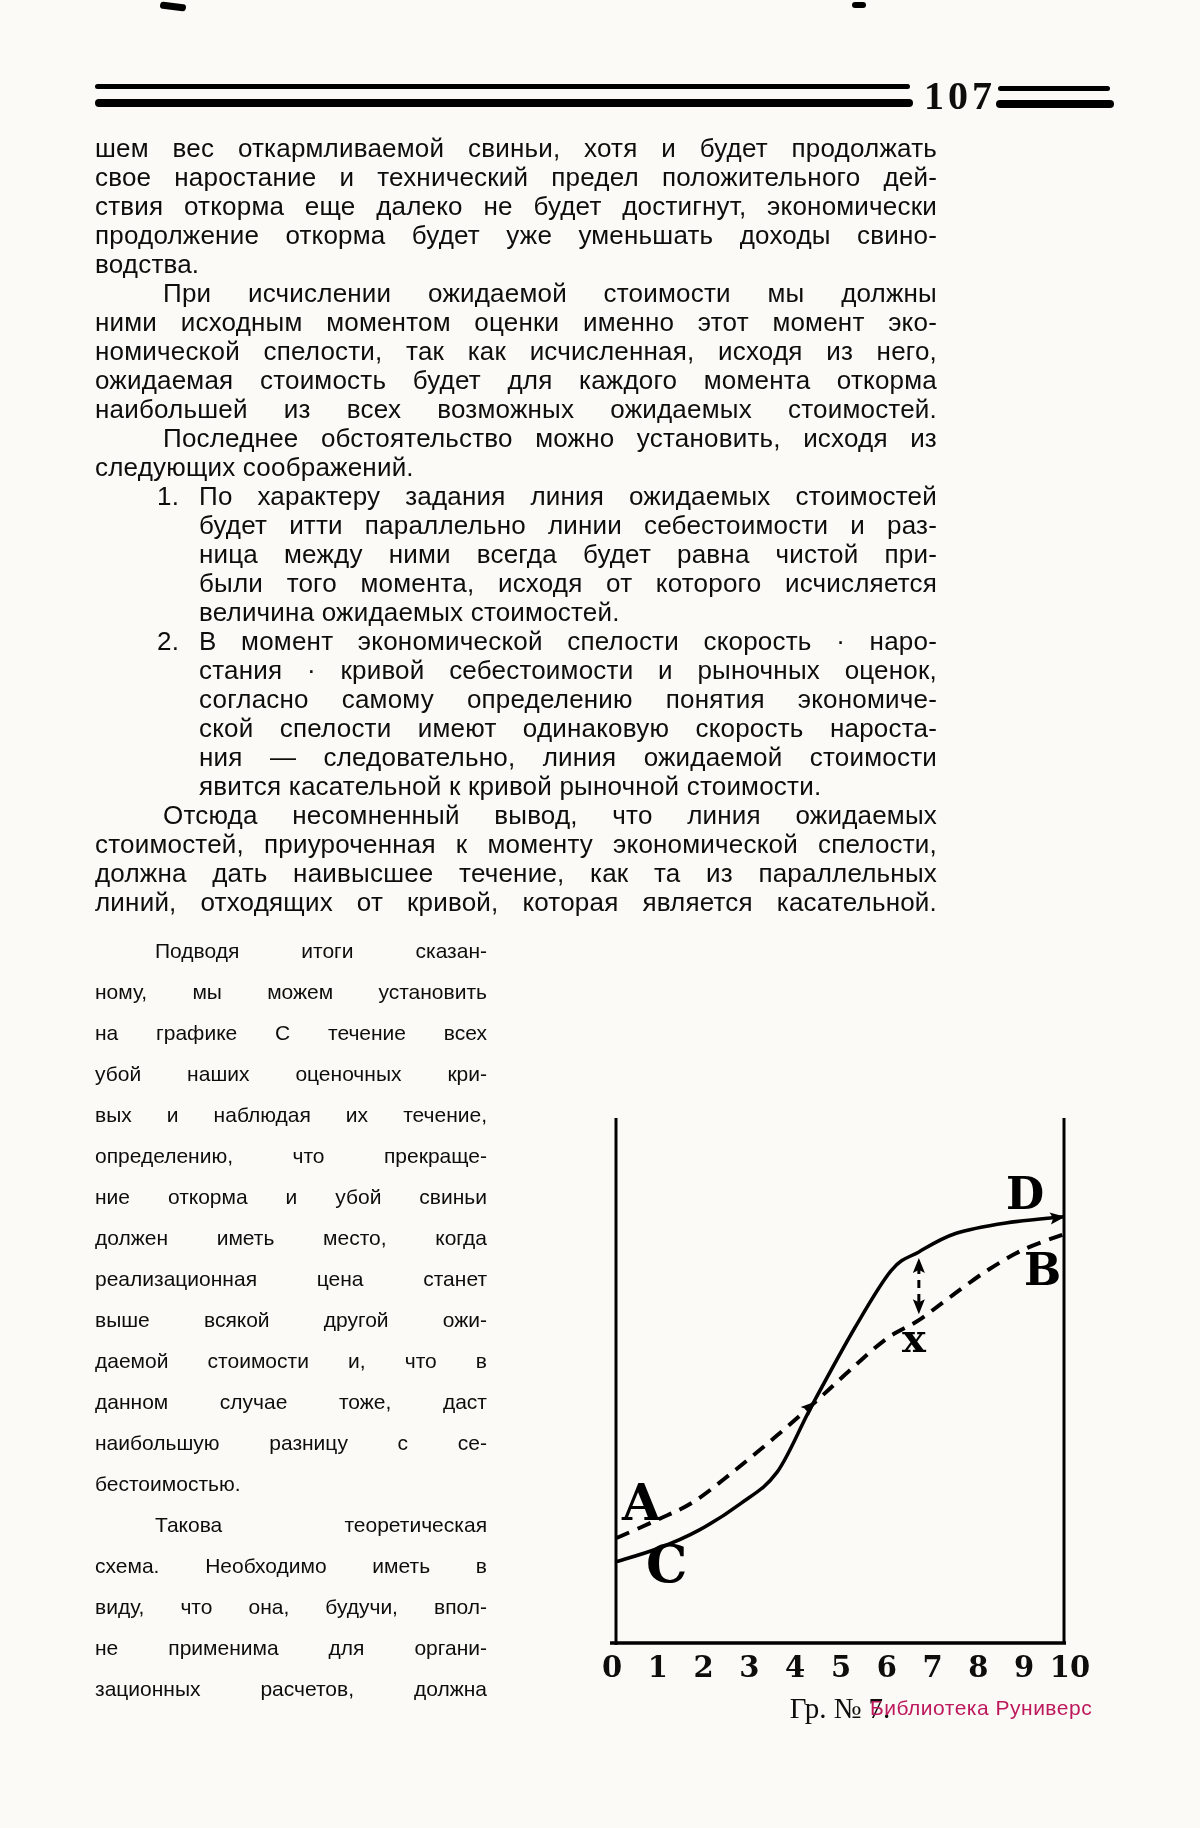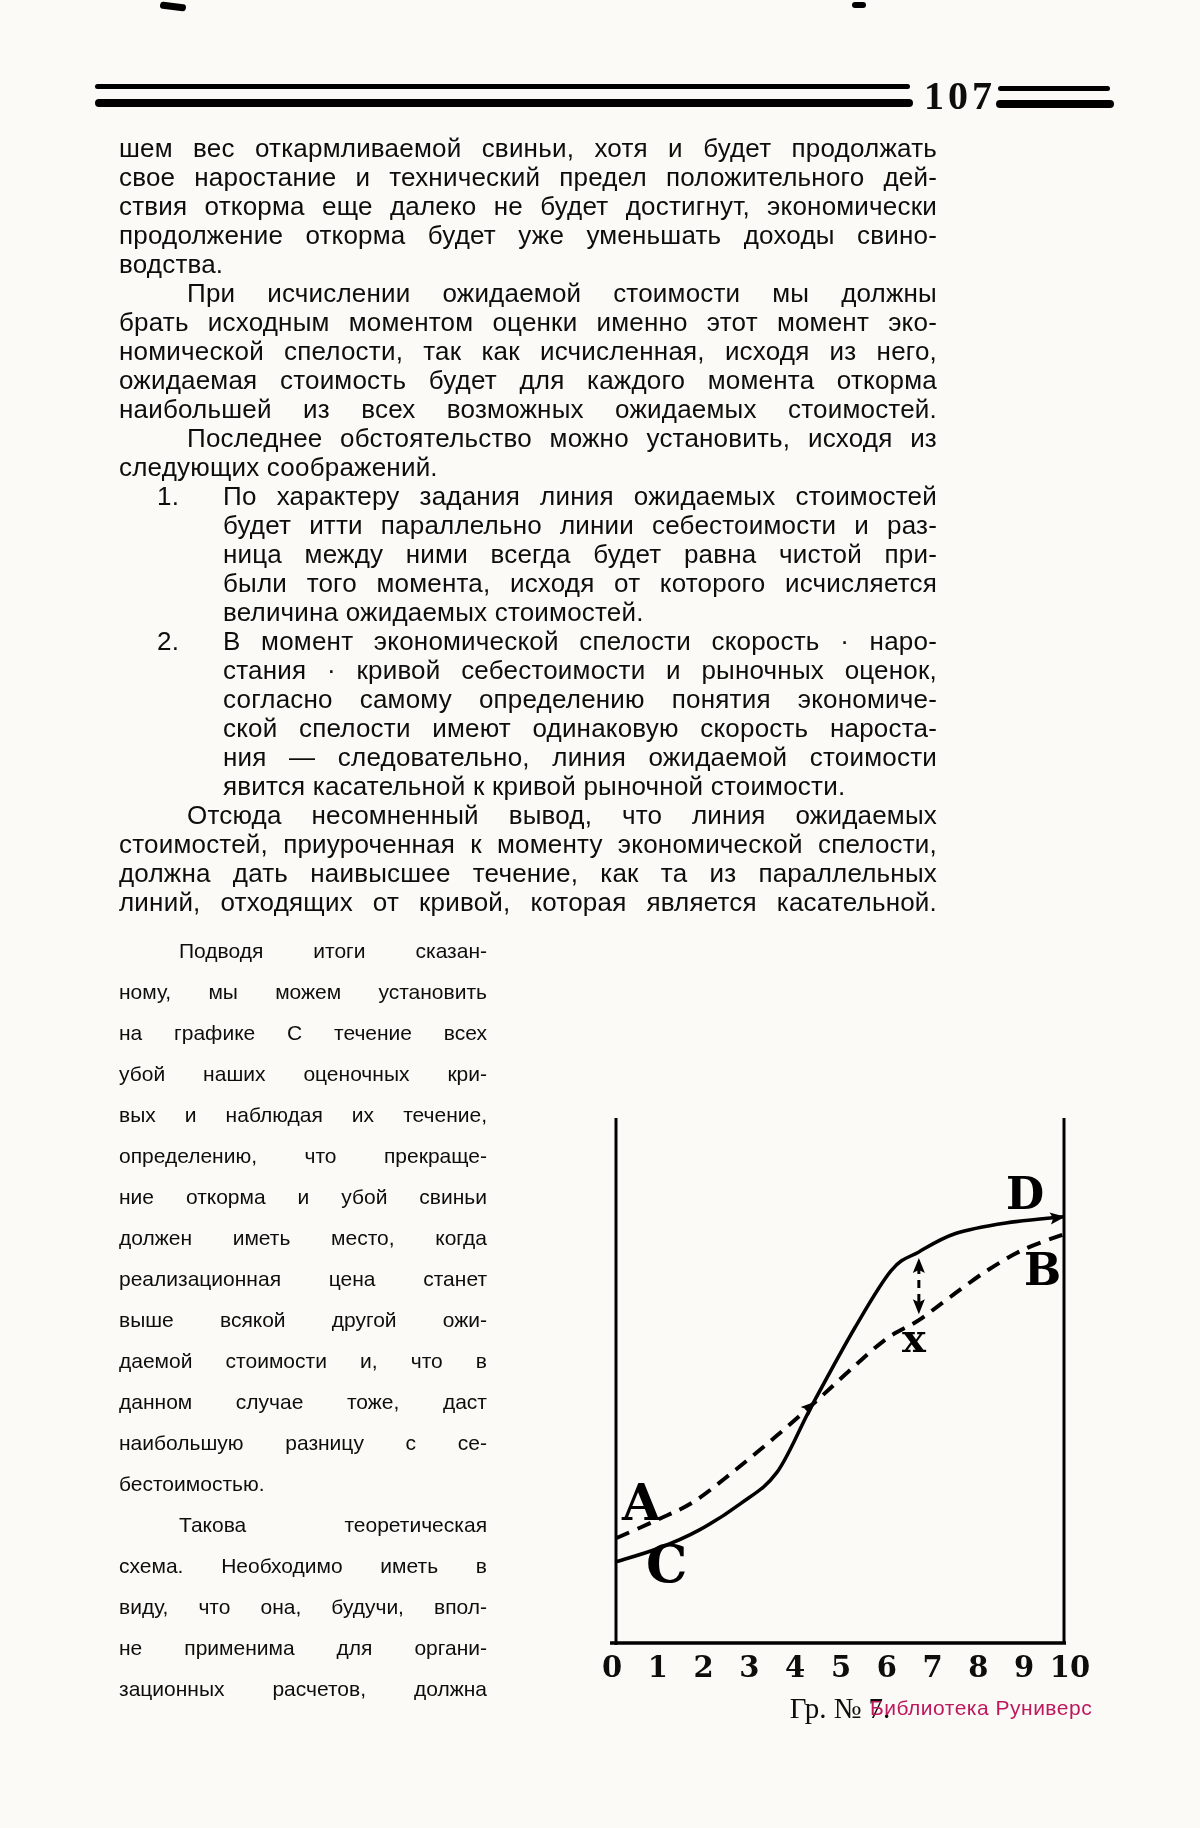--- a/index.html
+++ b/index.html
@@ -6,21 +6,21 @@
   .page{position:relative;width:1200px;height:1828px;background:#fbfaf6;overflow:hidden;
         font-family:"Liberation Sans",sans-serif;color:#0e0d0b;margin:0 auto;}
   .speck{position:absolute;background:#000;border-radius:3px;}
   
   .hr{position:absolute;background:#000;}
   .pagenum{position:absolute;left:924px;top:72px;font-family:"Liberation Serif",serif;
            font-weight:bold;font-size:40px;letter-spacing:4px;}
   
   .main{position:absolute;left:95px;top:134px;width:842px;font-size:26px;line-height:29px;
         letter-spacing:0.2px;}
-  .tline{text-align:justify;text-align-last:justify;text-justify:inter-word;height:29px;overflow:visible;margin-left:24px;}
+  .tline{text-align:justify;text-align-last:justify;text-justify:inter-word;height:29px;overflow:visible;}
   .tline.last{text-align-last:left;}
   .tline.ind{text-indent:68px;}
   .list-item{position:relative;padding-left:104px;}
   .list-item .marker{position:absolute;left:62px;top:0;}
   
   .leftcol{position:absolute;left:95px;top:930px;width:392px;font-size:21px;line-height:41px;}
   .leftcol .tline{height:41px;}
   .leftcol .tline.ind{text-indent:60px;}
   
   .chart{position:absolute;left:600px;top:1100px;width:480px;height:660px;}
@@ -56,21 +56,21 @@
   <div class="main">
     <div>
         <div class="tline">шем вес откармливаемой свиньи, хотя и будет продолжать</div>
         <div class="tline">свое наростание и технический предел положительного дей-</div>
         <div class="tline">ствия откорма еще далеко не будет достигнут, экономически</div>
         <div class="tline">продолжение откорма будет уже уменьшать доходы свино-</div>
         <div class="tline last">водства.</div>
       </div>
     <div>
         <div class="tline ind">При исчислении ожидаемой стоимости мы должны</div>
-        <div class="tline">брать исходным моментом оценки именно этот момент эко-</div>
+        <div class="tline">ними исходным моментом оценки именно этот момент эко-</div>
         <div class="tline">номической спелости, так как исчисленная, исходя из него,</div>
         <div class="tline">ожидаемая стоимость будет для каждого момента откорма</div>
         <div class="tline">наибольшей из всех возможных ожидаемых стоимостей.</div>
       </div>
     <div>
         <div class="tline ind">Последнее обстоятельство можно установить, исходя из</div>
         <div class="tline last">следующих соображений.</div>
       </div>
     <div class="list-item">
         <span class="marker">1.</span>

